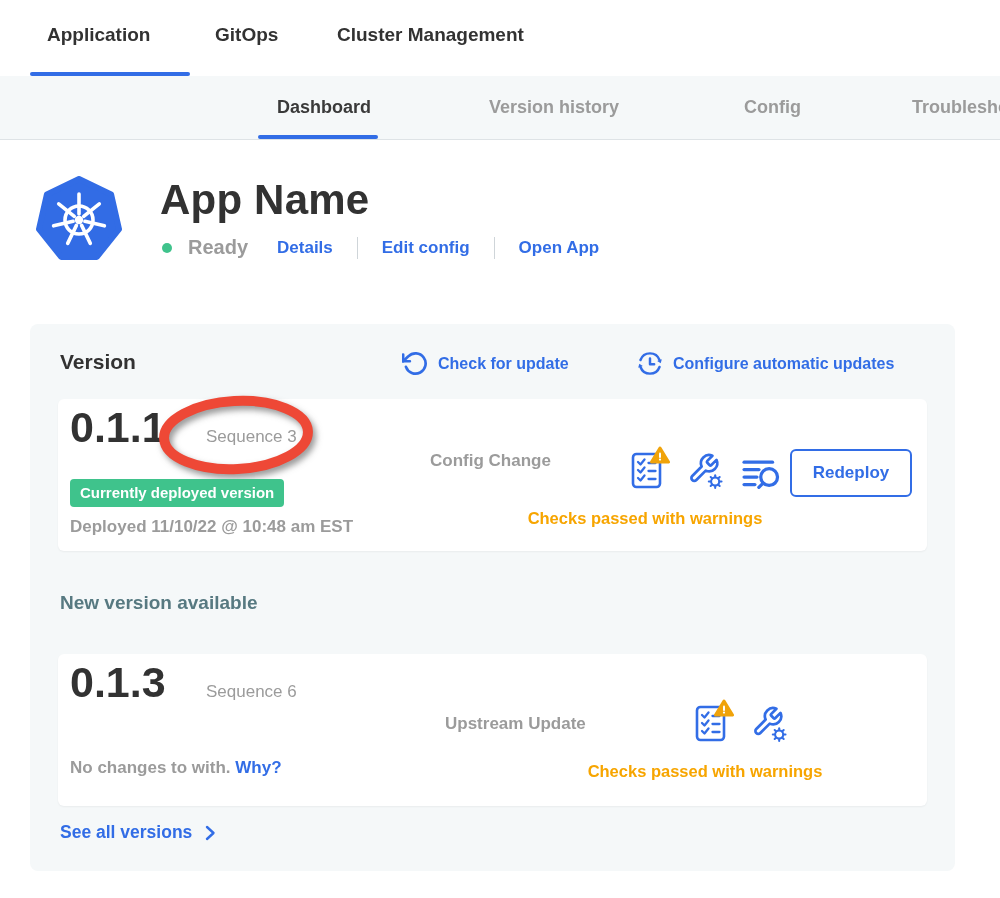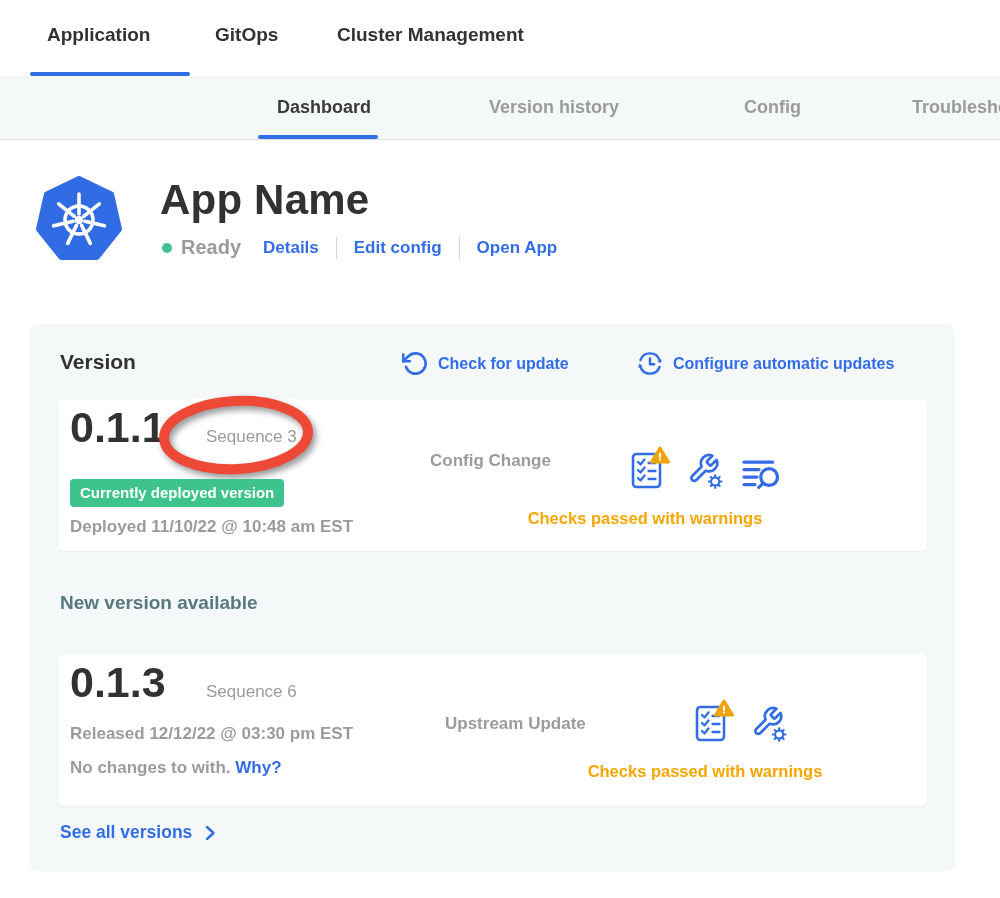--- a/index.html
+++ b/index.html
@@ -19,21 +19,21 @@
   .sub-nav { position:relative; height:64px; background:#f5f8f9; border-bottom:1px solid #dee3e6; overflow:hidden; }
   .sub-tab { position:absolute; top:21px; font-size:18px; font-weight:600; color:#9b9b9b; cursor:pointer; white-space:nowrap; }
   .sub-tab.active { color:#3a3a3a; font-weight:700; }
   .sub-tab.s0 { left:277px; } .sub-tab.s1 { left:489px; } .sub-tab.s2 { left:744px; } .sub-tab.s3 { left:912px; }
   .sub-underline { position:absolute; left:258px; bottom:0; width:120px; height:4px; background:#326de6; border-radius:2px; }
 
   
   .app-header { position:relative; margin:36px 0 0 35px; height:96px; }
   .k8s-logo { position:absolute; left:0; top:0; }
   .app-title { position:absolute; left:125px; top:0; font-size:42px; font-weight:700; color:#323232; letter-spacing:.2px; }
-  .status-row { position:absolute; left:127px; top:60px; display:flex; align-items:center; }
+  .status-row { position:absolute; left:127px; top:60px; display:flex; align-items:center;gap:7px; }
   .ready-dot { width:10px; height:10px; border-radius:50%; background:#3fc38c; margin-right:9px; }
   .ready-text { font-size:20px; font-weight:600; color:#9b9b9b; margin-right:22px; }
   .hdr-link { font-size:17px; font-weight:700; color:#326de6; cursor:pointer; white-space:nowrap; }
   .hdr-divider { width:1px; height:22px; background:#cfd5d9; margin:0 17px; }
 
   
   .version-panel { position:relative; margin:52px 0 0 30px; width:925px; height:547px; background:#f5f8f9; border-radius:8px; }
   .panel-title { position:absolute; left:30px; top:26px; font-size:21px; font-weight:700; color:#323232; }
   .panel-action { position:absolute; top:26px; display:flex; align-items:center; gap:9px; cursor:pointer; }
   .panel-action.a0 { left:372px; } .panel-action.a1 { left:606px; }
@@ -177,29 +177,29 @@
         <svg class="card-icon" width="42" height="36" viewBox="0 0 31 26" fill="none" stroke="#326de6" stroke-width="2.4" stroke-linecap="round">
           <line x1="3" y1="5" x2="24" y2="5"></line>
           <line x1="3" y1="10.5" x2="14" y2="10.5"></line>
           <line x1="3" y1="16" x2="12.5" y2="16"></line>
           <line x1="3" y1="21.5" x2="11" y2="21.5"></line>
           <circle cx="21.5" cy="16" r="6.2"></circle>
           <line x1="16.9" y1="20.6" x2="13.9" y2="23.6"></line>
         </svg>
       </div>
 
+      <button class="btn btn-outline">Redeploy</button>
       <div class="checks-warn">Checks passed with warnings</div>
     </div>
 
     <h3 class="new-ver-heading">New version available</h3>
 
     <div class="card c2">
       <div class="ver-num">0.1.3</div>
       <div class="seq">Sequence 6</div>
-      <div class="ts released">Released 12/12/22 @ 03:30 pm EST</div>
       <div class="no-changes">
         <span>No changes to with.</span>
         <span class="why-link">Why?</span>
       </div>
       <div class="source-label">Upstream Update</div>
 
       <div class="icons-row">
         <svg class="card-icon" width="40" height="46" viewBox="0 0 40 46" fill="none" stroke="#326de6" stroke-width="2.6" stroke-linecap="round" stroke-linejoin="round">
           <rect x="3" y="9" width="27" height="33" rx="3.5" fill="#fff"></rect>
           <polyline points="8 17 10.5 19.5 14.5 14.5" stroke-width="2.3"></polyline>

